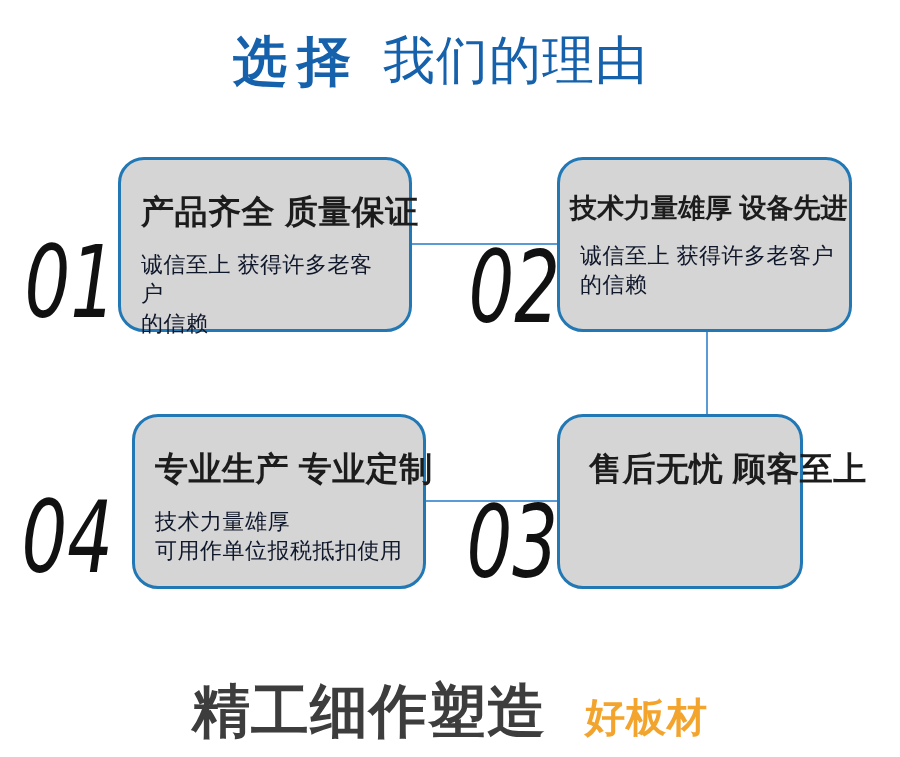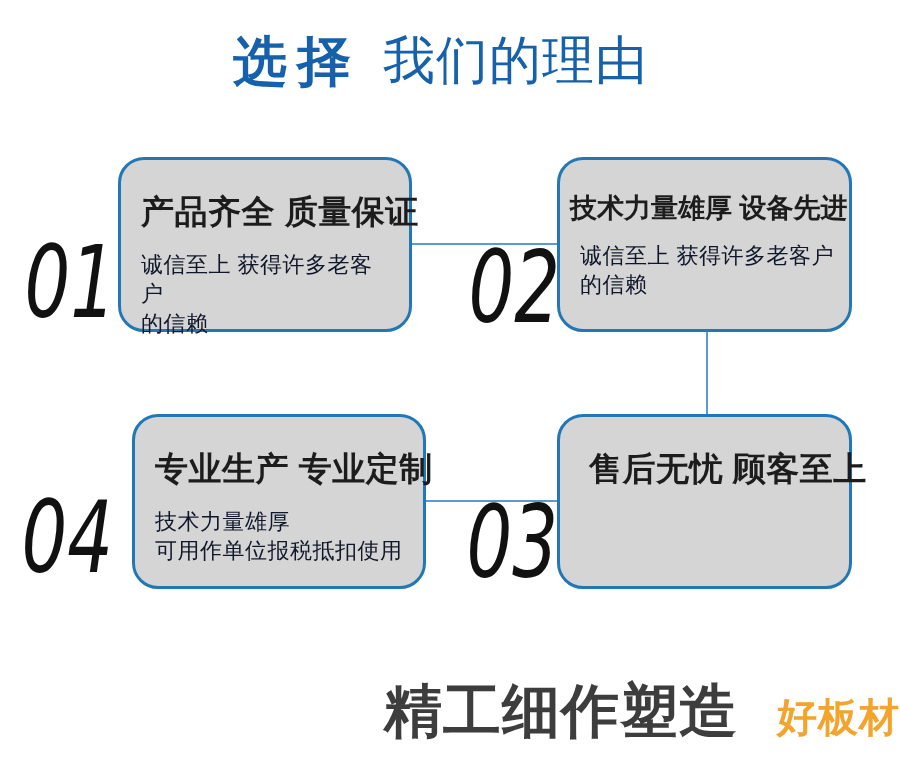--- a/index.html
+++ b/index.html
@@ -47,21 +47,21 @@
   
   .box{
     position:absolute;width:294px;height:175px;
     background:var(--box_bg);
     border:3px solid var(--border_blue);
     border-radius:26px;
     padding:30px 14px 0 20px;
   }
   .box--b1{left:118px;top:157px;}
   .box--b2{left:557px;top:157px;width:295px;}
-  .box--b3{left:557px;top:414px;width:295px;padding-left:29px;}
+  .box--b3{left:557px;top:414px;width:246px;padding-left:29px;}
   .box--b4{left:118px;top:414px;margin-left:14px;}
   .box-title{
     font-size:33px;font-weight:700;color:var(--ink);
     white-space:nowrap;margin-bottom:15px;letter-spacing:0.5px;
   }
   .box--b2 .box-title{font-size:27px;margin-left:-10px;letter-spacing:0;}
   .box-desc{
     font-size:22px;line-height:1.33;color:#0f172a;
     white-space:pre-line;letter-spacing:0.5px;
   }
@@ -75,21 +75,21 @@
     transform:scaleX(0.72);transform-origin:100% 0;
   }
   .num--1{right:784px;top:233px;}
   .num--2{right:340px;top:238px;}
   .num--3{right:342px;top:493px;}
   .num--4{right:787px;top:488px;}
 
   
   .footer{
     position:absolute;left:0;right:0;top:682px;
-    display:flex;justify-content:flex-end;align-items:baseline;
+    display:flex;justify-content:center;align-items:baseline;
     white-space:nowrap;gap:39px;
   }
   .footer-dark{
     font-size:58px;line-height:1;font-weight:700;
     color:var(--footer_dark);letter-spacing:1px;
   }
   .footer-accent{
     font-size:40px;line-height:1;font-weight:900;
     color:var(--footer_orange);letter-spacing:1px;
   }

